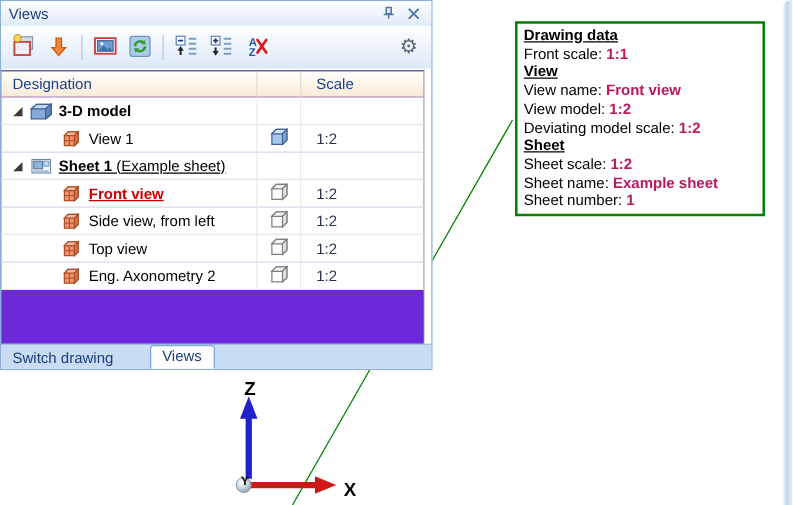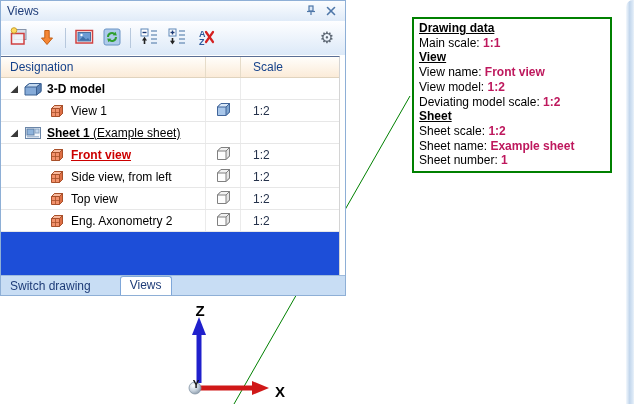--- a/index.html
+++ b/index.html
@@ -23,21 +23,21 @@
     display:flex;align-items:center;justify-content:center;}
   .toolbar{height:34px;display:flex;align-items:center;gap:2px;padding:0 5px;
     background:linear-gradient(#FEFEFF,#DCE9F8);}
   .tb-btn{width:26px;height:26px;border:none;background:transparent;padding:0;
     display:flex;align-items:center;justify-content:center;}
   .tb-sep{width:1px;height:20px;background:#B7C8DD;margin:0 3px;}
   .tb-spacer{flex:1;}
   .gear-glyph{font-size:16px;color:#5E6874;line-height:16px;}
   
   .vtable{position:absolute;left:0;top:55px;width:339px;height:221px;box-sizing:border-box;
-    border-top:1px solid #5A6E94;border-right:1px solid #D4D4D4;background:#1d4ed8;overflow:hidden;}
+    border-top:1px solid #5A6E94;border-right:1px solid #D4D4D4;background:#6d28d9;overflow:hidden;}
   .thead{display:flex;height:21px;box-sizing:border-box;color:#15428B;
     background:linear-gradient(#FFFEFB,#FBEBD8);border-bottom:1px solid #E0D3BE;}
   .th{box-sizing:border-box;display:flex;align-items:center;height:100%;}
   .th-designation{width:205px;border-right:1px solid #E6DCC9;padding-left:9px;}
   .th-mid{width:35px;border-right:1px solid #E6DCC9;}
   .th-scale{flex:1;padding-left:12px;}
   .trow{display:flex;height:22px;box-sizing:border-box;border-bottom:1px solid #E7E7E7;background:#fff;}
   .cell{box-sizing:border-box;display:flex;align-items:center;height:100%;}
   .cell-designation{width:205px;border-right:1px solid #EBEBEB;padding-left:4px;}
   .cell-mid{width:35px;border-right:1px solid #EBEBEB;justify-content:center;}
@@ -351,21 +351,21 @@
       </div>
   </div>
   <div class="tabbar">
     <span class="tab-plain">Switch drawing</span>
     <span class="tab-active">Views</span>
   </div>
 </div>
 
 <div class="note">
     <div class="ann-header">Drawing data</div>
-    <div class="ann-line"><span class="ann-label">Main scale: </span><span class="ann-value">1:1</span></div>
+    <div class="ann-line"><span class="ann-label">Front scale: </span><span class="ann-value">1:1</span></div>
     <div class="ann-header">View</div>
     <div class="ann-line"><span class="ann-label">View name: </span><span class="ann-value">Front view</span></div>
     <div class="ann-line"><span class="ann-label">View model: </span><span class="ann-value">1:2</span></div>
     <div class="ann-line"><span class="ann-label">Deviating model scale: </span><span class="ann-value">1:2</span></div>
     <div class="ann-header">Sheet</div>
     <div class="ann-line"><span class="ann-label">Sheet scale: </span><span class="ann-value">1:2</span></div>
     <div class="ann-line"><span class="ann-label">Sheet name: </span><span class="ann-value">Example sheet</span></div>
     <div class="ann-line"><span class="ann-label">Sheet number: </span><span class="ann-value">1</span></div>
   </div>
 

